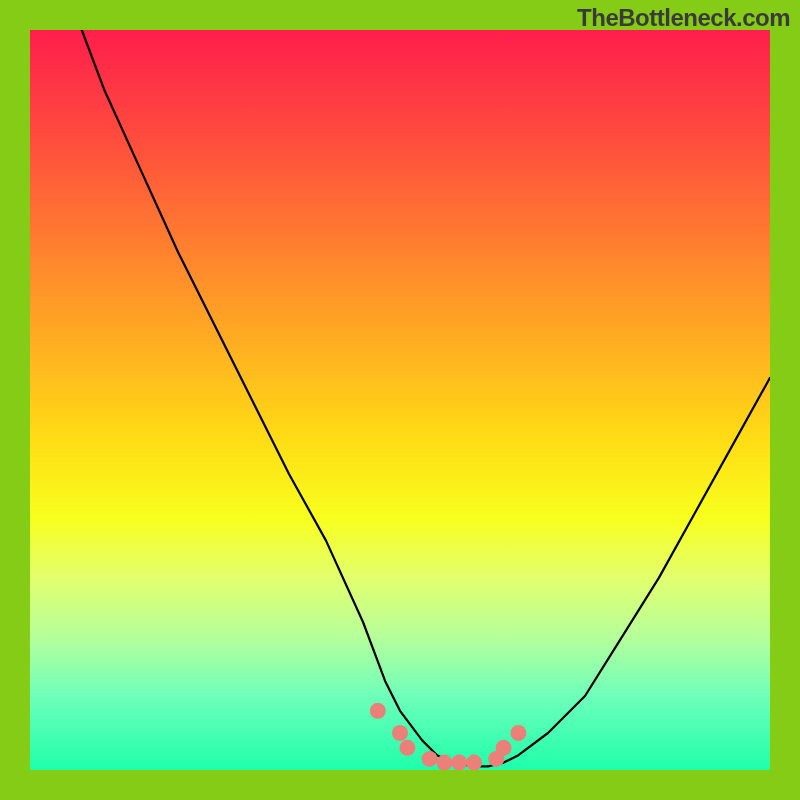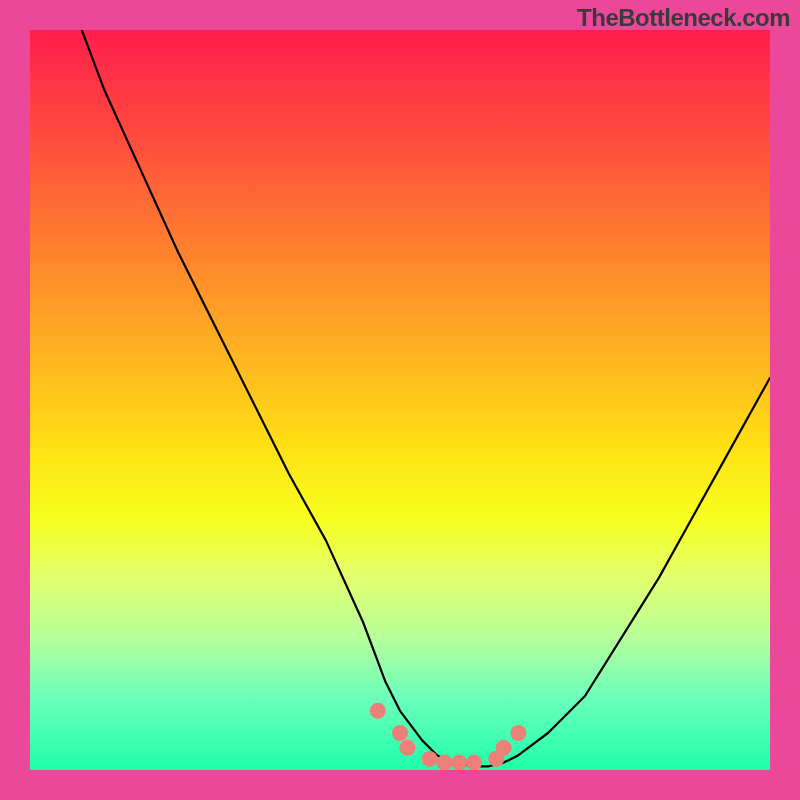--- a/index.html
+++ b/index.html
@@ -8,21 +8,21 @@
     width: 800px;
     height: 800px;
     background: #000;
     overflow: hidden;
     font-family: Arial, Helvetica, sans-serif;
   }
   .frame {
     position: relative;
     width: 800px;
     height: 800px;
-    background: #ec4899;
+    background: #84cc16;
   }
   .watermark {
     position: absolute;
     top: 4px;
     right: 10px;
     color: #3a3a3a;
     font-size: 24px;
     font-weight: 600;
     letter-spacing: -0.5px;
     z-index: 20;

